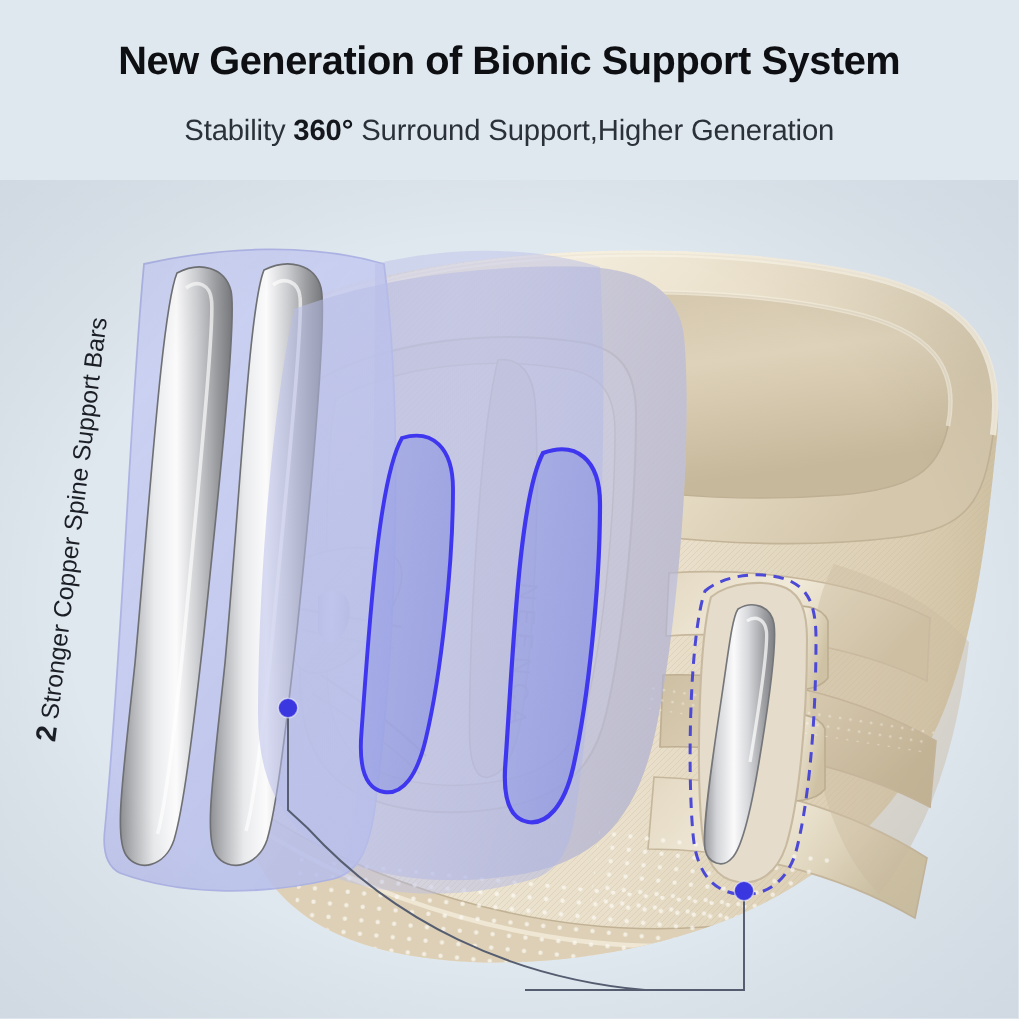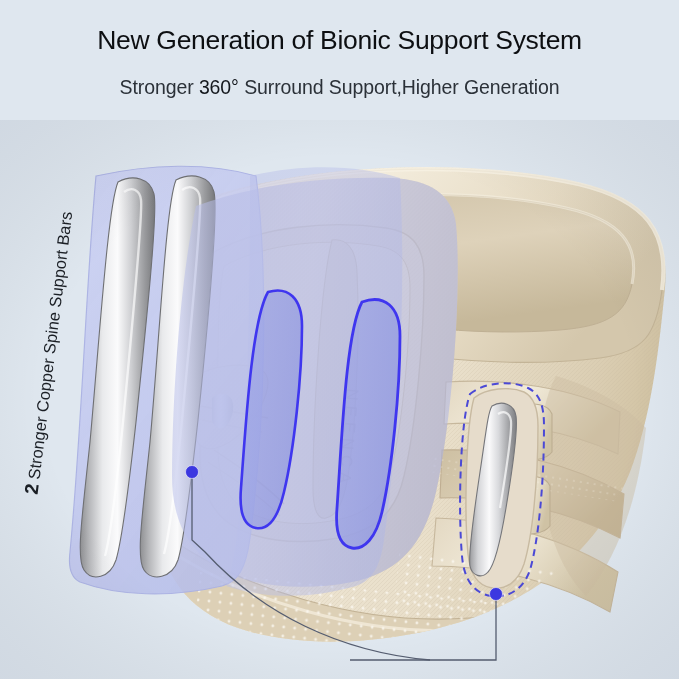--- a/index.html
+++ b/index.html
@@ -8,29 +8,29 @@
     width:679px;height:679px;overflow:hidden;
     font-family:"Liberation Sans", sans-serif;
     background:#dfe7ef;
   }
   #stage{position:relative;width:679px;height:679px;overflow:hidden;background:#dfe7ef;}
 
   
   #header{position:absolute;left:0;top:0;width:679px;height:120px;text-align:center;}
   #title{
     position:absolute;left:0;top:27px;width:679px;
-    font-size:26.5px;font-weight:normal;color:#0d0f12;
+    font-size:26.5px;font-weight:bold;color:#0d0f12;
     letter-spacing:-0.3px;line-height:1;
   }
   #subtitle{
     position:absolute;left:0;top:78px;width:679px;
     font-size:19.5px;font-weight:normal;color:#2b3138;
     letter-spacing:-0.1px;line-height:1;
   }
-  #subtitle b{font-weight:normal;color:#14181d;text-align:right;}
+  #subtitle b{font-weight:bold;color:#14181d;text-align:right;}
 
   
   #scene{position:absolute;left:0;top:120px;width:679px;height:559px;}
 
   
   #bars-caption{
     position:absolute;left:-96px;top:222px;width:290px;
     transform:rotate(-83deg);transform-origin:50% 50%;
     font-size:16.5px;color:#1b1f25;white-space:nowrap;
     text-align:center;
@@ -45,21 +45,21 @@
 
   .svgfull{position:absolute;left:0;top:0;width:679px;height:559px;overflow:visible;}
 </style>
 </head>
 <body>
 
 <div id="stage">
 
   <div id="header">
     <div id="title">New Generation of Bionic Support System</div>
-    <div id="subtitle"><span>Stronger </span><b>360°</b><span> Surround Support,Higher Generation</span></div>
+    <div id="subtitle"><span>Stability </span><b>360°</b><span> Surround Support,Higher Generation</span></div>
   </div>
 
   <div id="scene">
 
     <svg class="svgfull" viewBox="0 0 679 559">
       <defs>
 
         <linearGradient id="gBodyTop" x1="0" y1="0" x2="1" y2="0.35">
           <stop offset="0" stop-color="#e9dfc9"></stop>
           <stop offset="0.35" stop-color="#f3ecdc"></stop>

